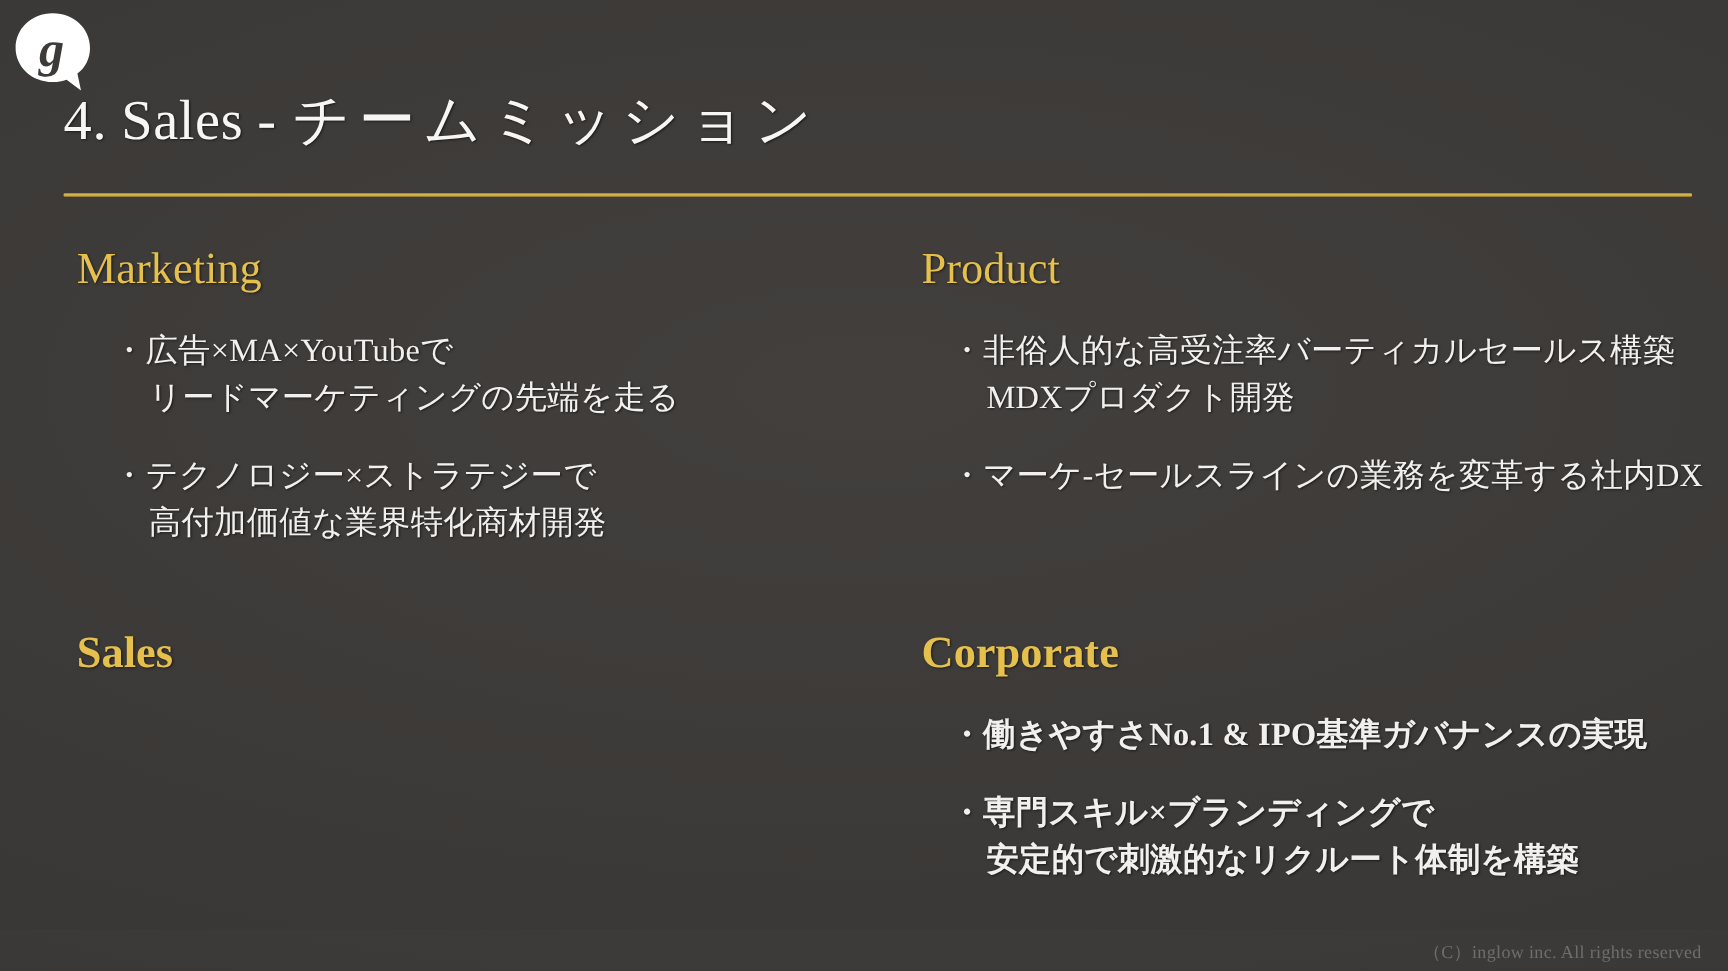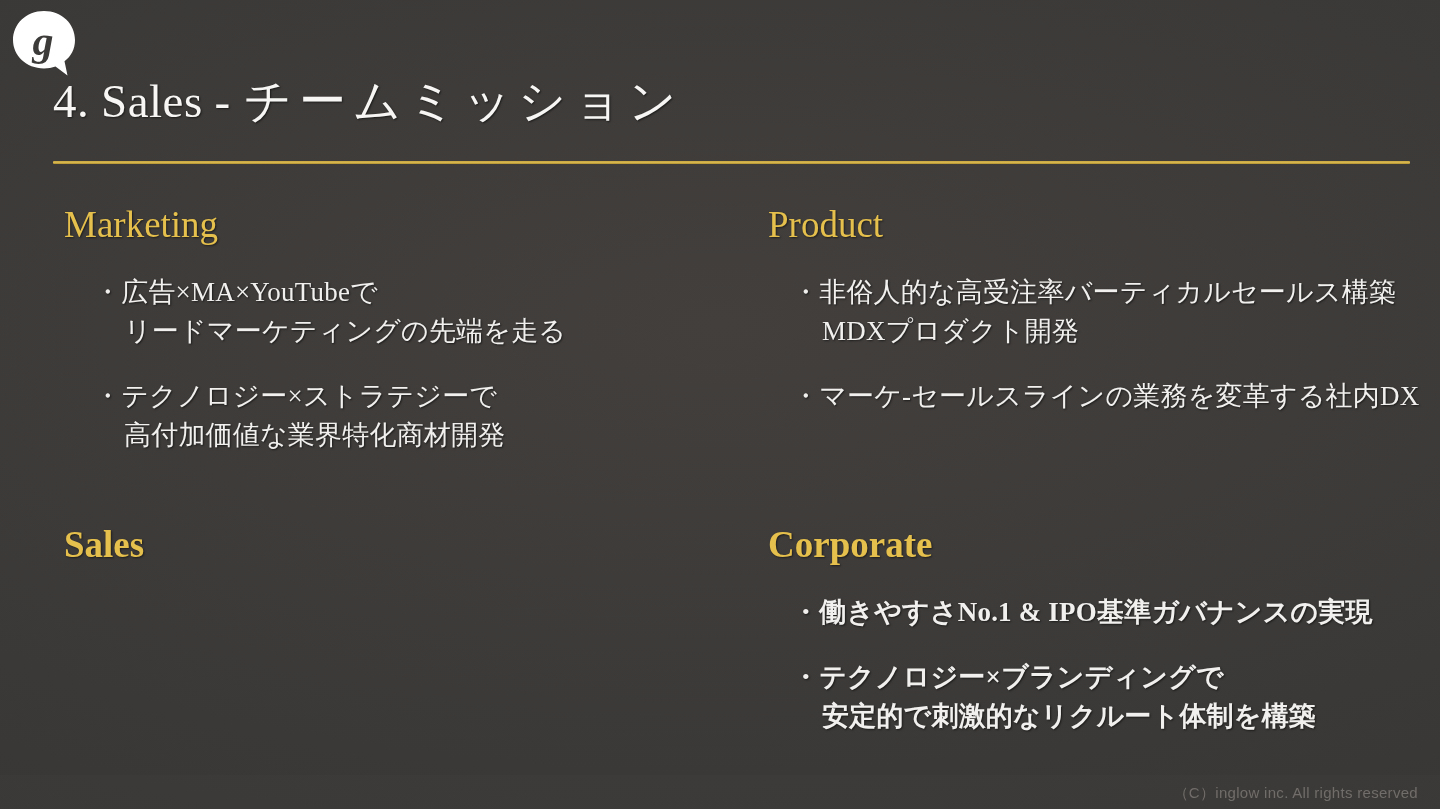--- a/index.html
+++ b/index.html
@@ -125,21 +125,21 @@
   .sec-corporate .bullets { padding-left: 24px; }
 
   .sec-marketing .section-title { margin-left: 0px; }
   .sec-sales     .section-title { margin-left: 0px; }
 
   
   .footer {
     position: absolute;
     right: 22px;
     bottom: 6px;
-    font-family: Liberation Sans, sans-serif;
+    font-family: Liberation Serif, serif;
     font-size: 15px;
     letter-spacing: 0.3px;
     color: #706d6a;
   }
 </style>
 </head>
 <body>
 
 <div class="slide">
 
@@ -182,21 +182,21 @@
     </div>
 
     <div class="section col-left row-bottom sec-sales">
       <div class="section-title">Sales</div>
     </div>
 
     <div class="section col-right row-bottom sec-corporate">
       <div class="section-title">Corporate</div>
       <ul class="bullets">
         <li class="bullet"><span class="mark">・</span><span>働きやすさNo.1 &amp; IPO基準ガバナンスの実現</span></li>
-        <li class="bullet"><span class="mark">・</span><span>テクノロジー×ブランディングで
+        <li class="bullet"><span class="mark">・</span><span>専門スキル×ブランディングで
 安定的で刺激的なリクルート体制を構築</span></li>
       </ul>
     </div>
 
   </div>
 
   <div class="bottom-band"></div>
 
   <div class="footer">（C）inglow inc. All rights reserved</div>
 

